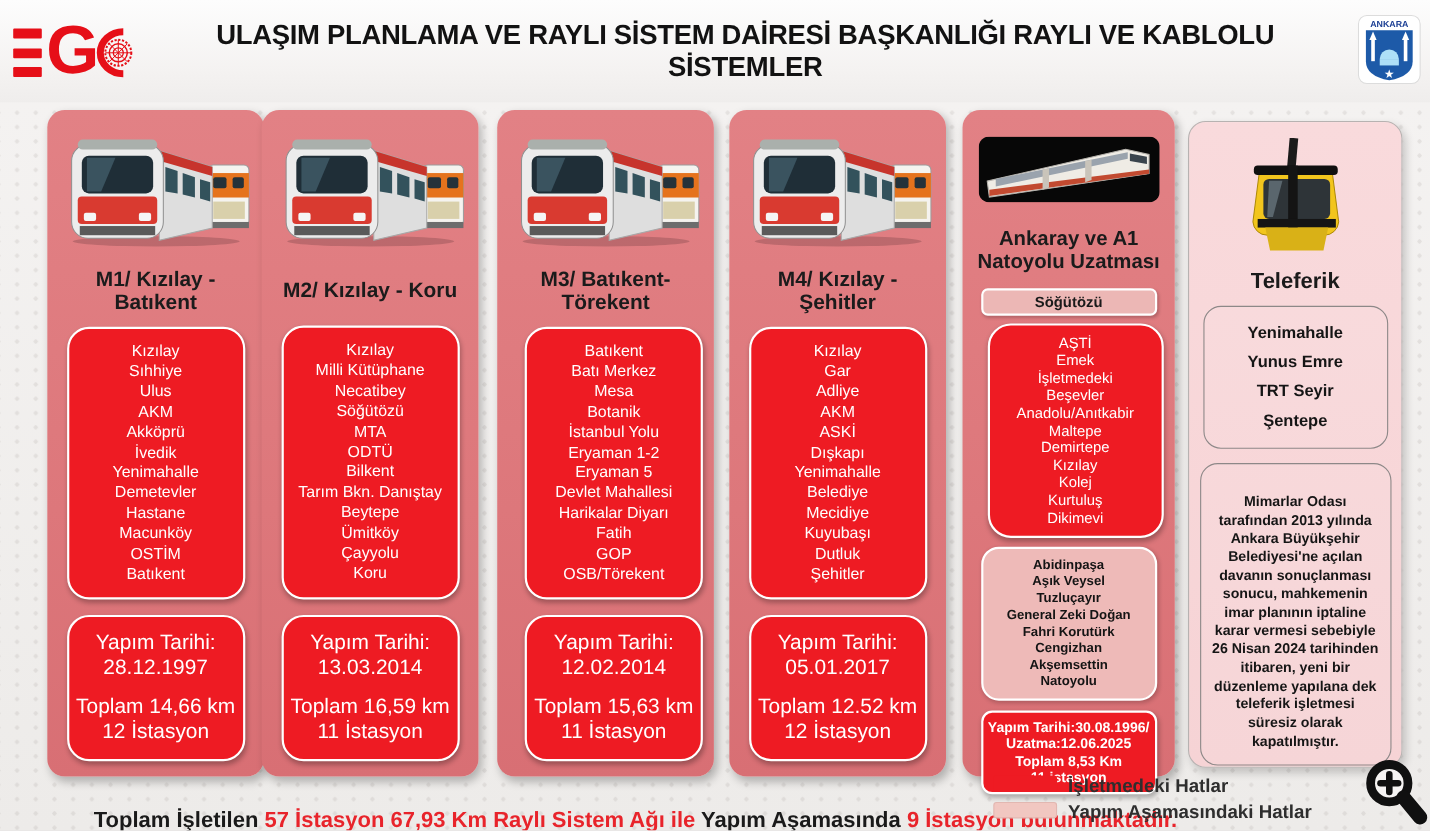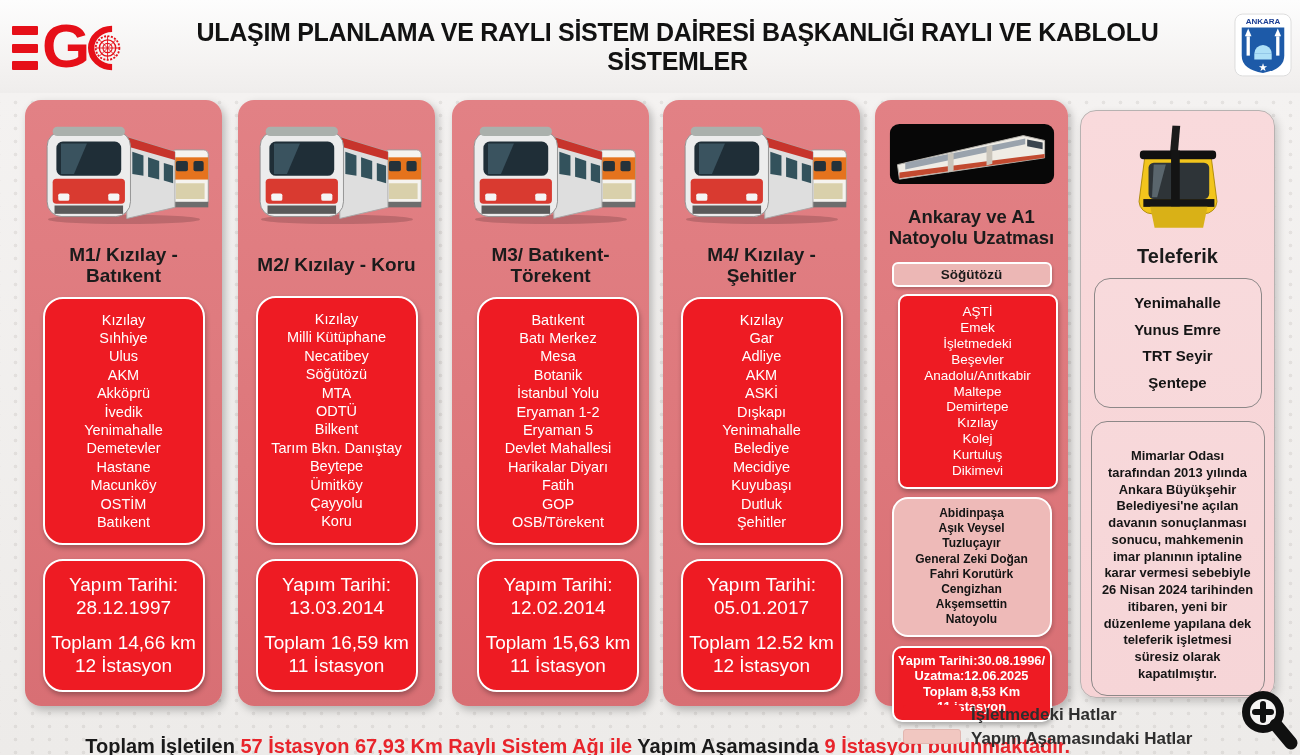--- a/index.html
+++ b/index.html
@@ -21,21 +21,21 @@
   .ego-o{margin-left:-4px;}
   .header-title{position:absolute;left:150px;right:95px;top:0;height:93px;
     display:flex;align-items:center;justify-content:center;text-align:center;
     font-size:25px;font-weight:bold;color:#121212;letter-spacing:-.3px;}
   .ankara-logo{position:absolute;right:8px;top:13px;}
   
   .card{position:absolute;top:100px;height:606px;border-radius:16px;
     background:linear-gradient(180deg,#e28185 0%,#dd777b 60%,#d86f74 100%);
     box-shadow:3px 4px 8px rgba(0,0,0,.25);
     display:flex;flex-direction:column;align-items:center;padding:8px 10px 14px;}
-  #card-m1{left:25px;width:197px;}
+  #card-m1{left:43px;width:197px;}
   #card-m2{left:238px;width:197px;}
   #card-m3{left:452px;width:197px;align-items:flex-end;}
   #card-m4{left:663px;width:197px;}
   #card-ankaray{left:875px;width:193px;}
   #card-teleferik{left:1080px;top:110px;width:195px;height:588px;
     background:linear-gradient(180deg,#f9dadc,#f6d3d5);
     border:1px solid #b7b2b1;box-shadow:3px 4px 8px rgba(0,0,0,.18);}
   .train-wrap{height:116px;display:flex;align-items:center;justify-content:center;margin-top:8px;}
   .card-title{font-size:19px;font-weight:bold;color:#1b1b1b;text-align:center;line-height:1.12;
     margin:12px 0 10px;min-height:42px;display:flex;align-items:center;justify-content:center;}
@@ -43,21 +43,21 @@
     text-align:center;width:162px;padding:12px 4px;box-shadow:1px 3px 5px rgba(0,0,0,.28);}
   .stations .li{font-size:14.5px;line-height:18.4px;}
   .info-box{margin-top:auto;width:162px;font-size:19px;line-height:1.18;padding:13px 4px;}
   .info-total{margin-top:13px;}
   
   .ankaray-img-wrap{margin-top:16px;height:62px;display:flex;align-items:center;}
   .ankaray-title{font-size:18.5px;margin:24px 0 14px;min-height:40px;width:176px;}
   .sogutozu-bar{width:160px;background:#ecb7b5;border:2px solid #fff;border-radius:6px;
     text-align:center;font-size:13.5px;font-weight:bold;color:#1a1a1a;padding:3px 2px;
     box-shadow:1px 2px 3px rgba(0,0,0,.2);}
-  .ankaray-stations{margin-top:7px;width:160px;padding:8px 2px;border-radius:9px;margin-left:12px;}
+  .ankaray-stations{margin-top:7px;width:160px;padding:8px 2px;border-radius:21px;margin-left:12px;}
   .ankaray-stations .li{font-size:13.5px;line-height:15.9px;}
   .pink-box{margin-top:8px;width:160px;background:#eebab8;border:2px solid #fff;border-radius:16px;
     color:#141414;text-align:center;padding:7px 2px;font-weight:bold;box-shadow:1px 2px 4px rgba(0,0,0,.2);}
   .pink-box .li{font-size:12px;line-height:15.2px;}
   .ankaray-info{margin-top:9px;width:160px;border-radius:10px;padding:5px 2px;font-weight:bold;}
   .ankaray-info .li{font-size:12.8px;line-height:15.6px;}
   
   .gondola-wrap{margin-top:6px;height:112px;display:flex;align-items:center;}
   .teleferik-title{font-size:20px;font-weight:bold;color:#1b1b1b;margin:10px 0 10px;}
   .outline-box{border:1.6px solid #8d8888;border-radius:16px;width:168px;color:#151515;

